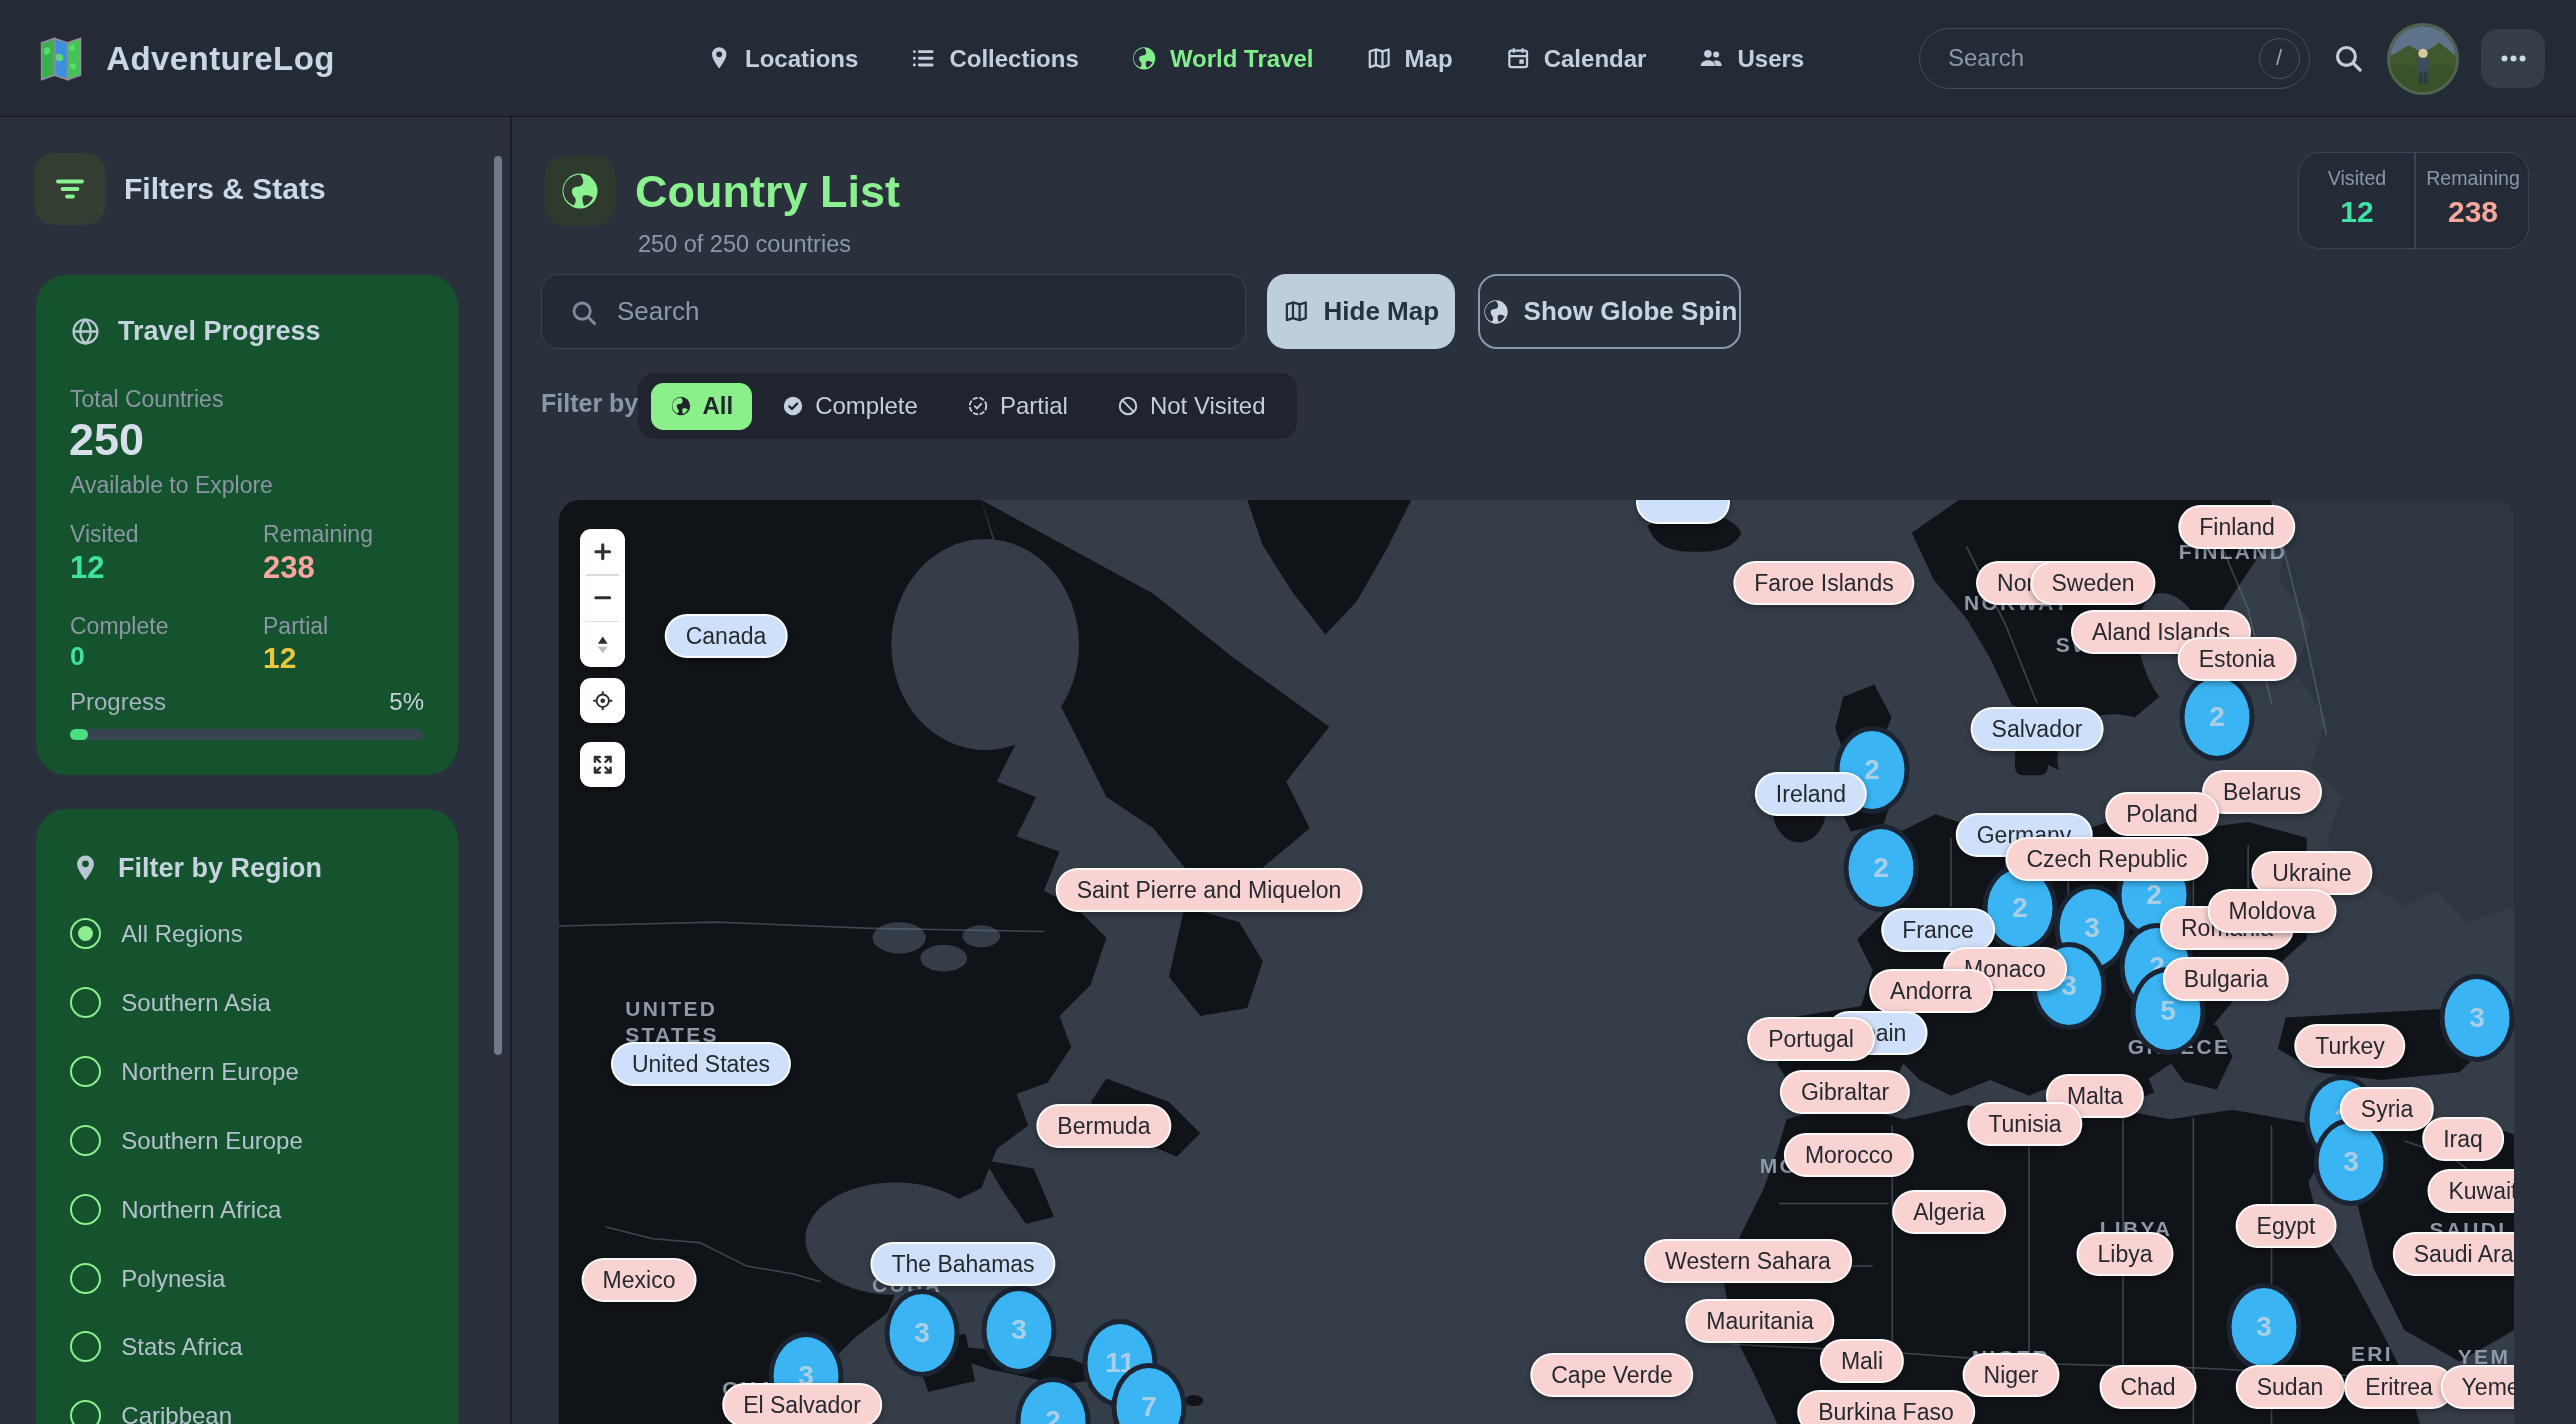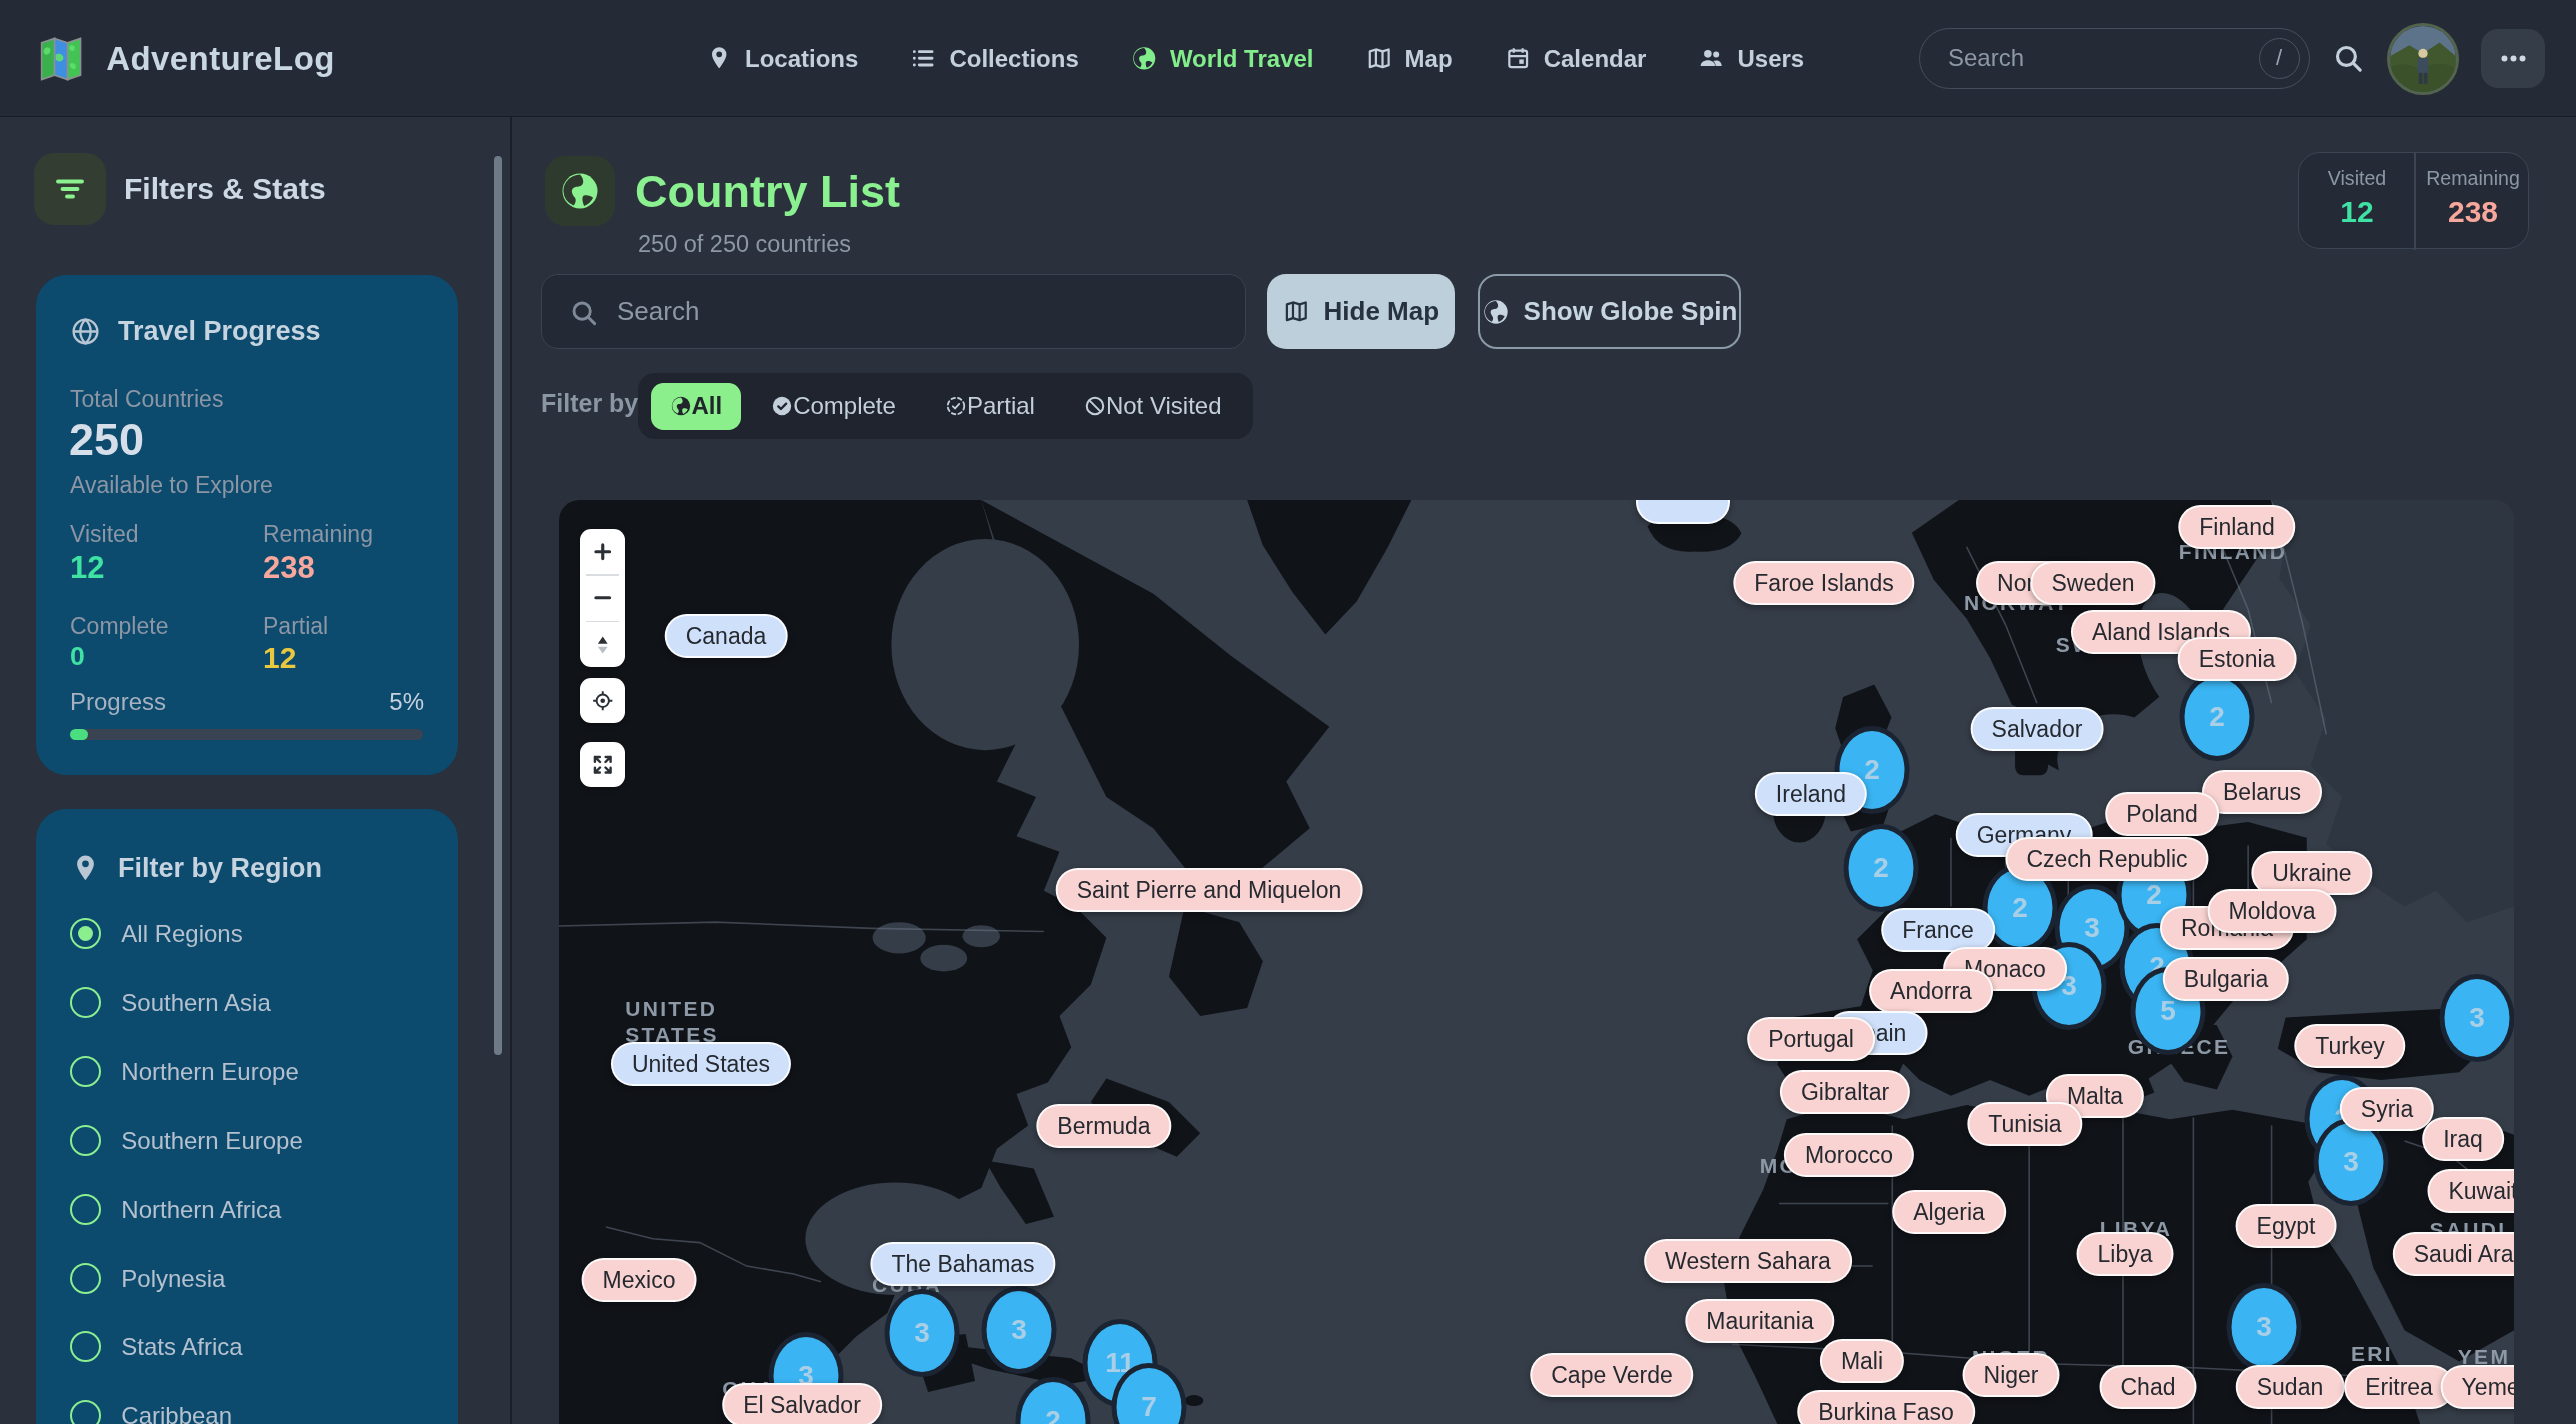--- a/index.html
+++ b/index.html
@@ -30,21 +30,21 @@
   #avatar { width:72px; height:72px; border-radius:50%; overflow:hidden; border:3.9px solid #53644e; cursor:pointer; }
   #dots-btn { width:64px; height:59px; border-radius:17px; background:#353d49; display:flex; align-items:center; justify-content:center; cursor:pointer; }
   #dots-btn .ic { width:31px; height:31px; color:#cfdae4; }
 
   
   #sidebar-divider { left:510px; top:117px; width:2.3px; bottom:0; background:#1a1f29; }
   #sidebar-scroll { left:494px; top:156px; width:7.8px; height:899px; border-radius:3.9px; background:#6f7a88; }
   #filters-tile { left:34px; top:153px; width:72px; height:72px; border-radius:20.3px; background:#333d31; display:flex; align-items:center; justify-content:center; cursor:pointer; }
   #filters-tile .ic { width:36px; height:36px; color:#8bf08f; }
   #filters-title { left:124px; top:153px; height:72px; display:flex; align-items:center; font-size:30px; font-weight:800; color:#ccd9e5; }
-  .card { background:#0c4a6e; border-radius:31px; }
+  .card { background:#14532d; border-radius:31px; }
   #card-progress { left:36px; top:275px; width:422px; height:500px; }
   #card-region  { left:36px; top:809px; width:422px; height:649px; }
   .card-head { position:absolute; left:34px; display:flex; align-items:center; gap:17px; color:#c6d4e0; font-size:27px; font-weight:800; }
   .card-head .ic { width:31px; height:31px; color:#b9c6d3; }
   .lbl { position:absolute; font-size:23px; color:#8c96a5; }
   .big-num { position:absolute; font-size:45px; font-weight:800; color:#d6dfe9; }
   .stat-num { position:absolute; font-size:31px; font-weight:800; }
   .c-green { color:#3fe2a2; } .c-salmon { color:#f8a79c; } .c-yellow { color:#e9c83f; }
   #progress-track { position:absolute; left:34px; top:454px; width:353px; height:11px; border-radius:5.5px; background:#3a4351; }
   #progress-fill { height:11px; border-radius:5.5px; background:#4ade80; min-width:17px; }
@@ -68,21 +68,21 @@
   #main-search { left:541px; top:274px; width:705px; height:75px; border:1.6px solid #3a4350; border-radius:17px; background:#232a35; }
   #main-search .ic { position:absolute; left:26.6px; top:23px; width:30px; height:30px; color:#7f8a99; }
   #main-search input { position:absolute; left:75px; top:0; width:602px; height:72px; background:transparent; border:none; outline:none; color:#cdd8e3; font-size:26px; font-family:inherit; }
   #main-search input::placeholder { color:#8d98a7; }
   #hide-map-btn { left:1267px; top:274px; width:188px; height:75px; border-radius:19px; background:#bccfda; color:#273240; font-size:26px; font-weight:700; display:flex; align-items:center; justify-content:center; gap:14px; cursor:pointer; }
   #hide-map-btn .ic { width:26.6px; height:26.6px; }
   #globe-spin-btn { left:1478px; top:274px; width:263px; height:75px; border-radius:19px; border:2.3px solid #8b9aa8; color:#c7d5e0; font-size:26px; font-weight:700; display:flex; align-items:center; justify-content:center; gap:14px; cursor:pointer; }
   #globe-spin-btn .ic { width:28px; height:28px; --cut:#2a313c; }
   #filter-label { left:541px; top:389px; font-size:25px; font-weight:700; color:#8b96a5; }
   #filter-bar { left:638px; top:373px; height:66px; border-radius:17px; background:#1f242e; display:flex; align-items:center; gap:11px; padding:0 12.5px; }
-  .fpill { display:flex; align-items:center; height:47px; padding:0 19px; border-radius:12.5px; color:#c3cfdb; font-size:24px; cursor:pointer; white-space:nowrap; }
+  .fpill { display:flex; align-items:center; gap:11px; height:47px; padding:0 19px; border-radius:12.5px; color:#c3cfdb; font-size:24px; cursor:pointer; white-space:nowrap; }
   .fpill .ic { width:22px; height:22px; }
   .fpill.active { background:#8bf08c; color:#20262b; font-weight:700; }
   .fpill.active .ic { --cut:#8bf08c; }
 
   
   #map { left:559px; top:500px; width:1955px; height:924px; border-radius:20.3px 20.3px 0 0; overflow:hidden; background:#353d48; cursor:grab; }
   #land { position:absolute; left:0; top:0; }
   .maptext { position:absolute; transform:translate(-50%,-50%); color:#8d99a7; font-size:21px; font-weight:700; letter-spacing:2.3px; white-space:pre; text-align:left; line-height:1.25; }
   .cluster { position:absolute; width:75px; height:88px; transform:translate(-50%,-50%); border-radius:50%; background:#3ab4f2; border:5.5px solid #1b2433; color:#a9cfe7; font-size:28px; font-weight:800; display:flex; align-items:center; justify-content:center; cursor:pointer; }
   .cpill { position:absolute; transform:translate(-50%,-50%); height:44px; padding:0 19px; border-radius:22px; border:2.3px solid rgba(255,255,255,.85); box-shadow:0 2.3px 6.3px rgba(0,0,0,.35); font-size:23px; color:#262a30; display:flex; align-items:center; justify-content:center; white-space:nowrap; cursor:pointer; }

